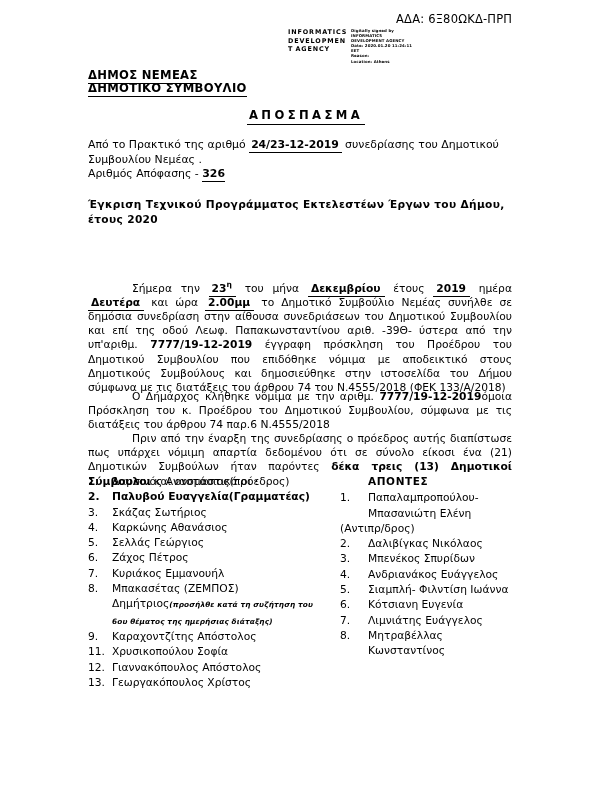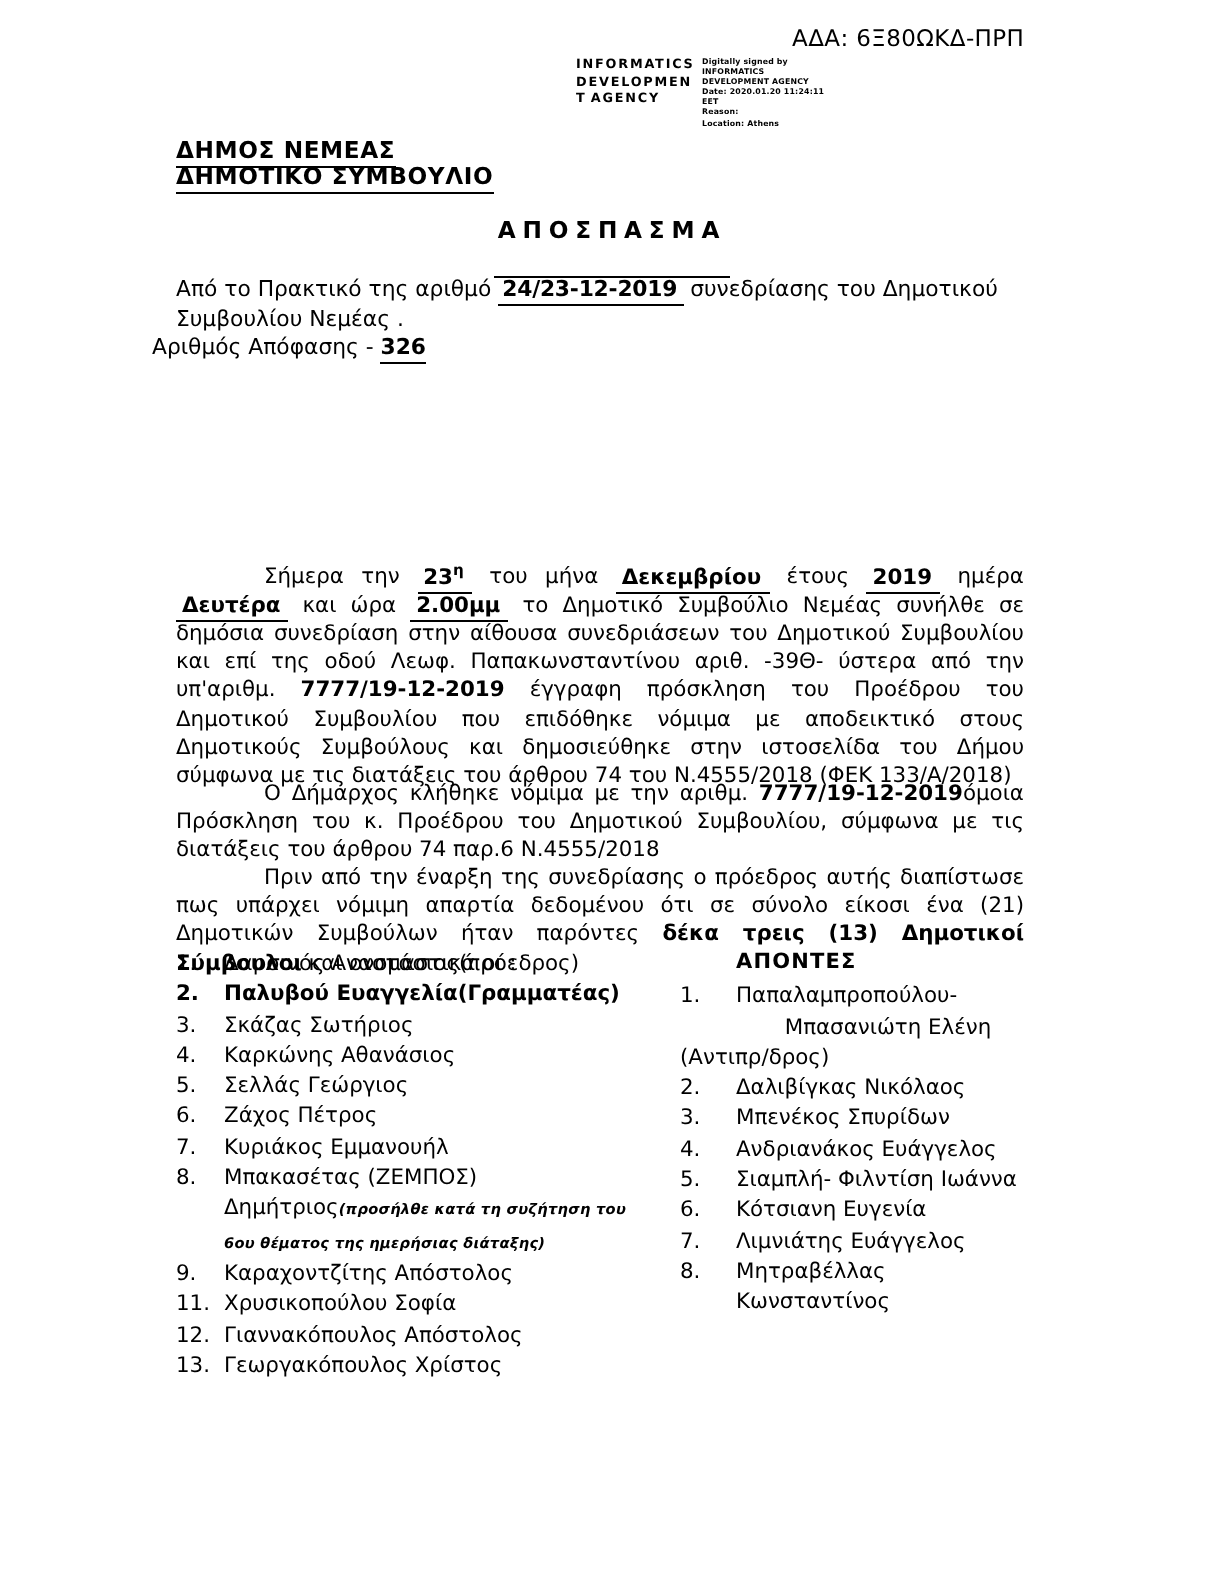--- a/index.html
+++ b/index.html
@@ -83,42 +83,42 @@
     top: 108px;
     left: 0;
     width: 612px;
     text-align: center;
     font-size: 11.6px;
     font-weight: 700;
     letter-spacing: 3.4px;
   }
   .apospasma span {
     border-bottom: 1.5px solid #000;
-    padding: 0 2px 16px 2px;
+    padding: 0 2px 2px 2px;
   }
 
   
   .intro {
     position: absolute;
     top: 138px;
     left: 88px;
     width: 420px;
     font-size: 10.9px;
     line-height: 14.6px;
   }
   .intro .u-bold {
     font-weight: 700;
     border-bottom: 1.4px solid #000;
     padding: 0 3px 1px 2px;
     letter-spacing: -0.1px;
   }
   .decnum {
     position: absolute;
     top: 167px;
-    left: 76px;
+    left: 88px;
     font-size: 10.9px;
   }
   .decnum .u-bold {
     font-weight: 700;
     border-bottom: 1.4px solid #000;
     padding-bottom: 1px;
   }
 
   .subject {
     position: absolute;
@@ -200,21 +200,21 @@
   }
   ol.names li.bold, ol.names li.bold .num { font-weight: 700; }
   .col-right ol.names li { padding-left: 28px; }
   .col-right ol.names li .num { width: 24px; }
   .inline-note {
     font-size: 7.3px;
     font-weight: 700;
     font-style: italic;
     letter-spacing: 0.15px;
   }
-  .sub-line { display: block; padding-left: 0px; text-align: center; }
+  .sub-line { display: block; padding-left: 0px; }
   .sub-line2 { display: block; padding-left: 0px; margin-left: -28px; }
 </style>
 </head>
 <body>
 
 <div class="page">
 
   <div class="topband">
     <div class="ada">ΑΔΑ: 6Ξ80ΩΚΔ-ΠΡΠ</div>
 
@@ -250,20 +250,21 @@
   <div class="intro">
     <span>Από το Πρακτικό της αριθμό</span>
     <span class="u-bold">24/23-12-2019</span>
     <span>συνεδρίασης του Δημοτικού Συμβουλίου Νεμέας .</span>
   </div>
 
   <div class="decnum">
     <span>Αριθμός  Απόφασης - </span><span class="u-bold">326</span>
   </div>
 
+  <div class="subject">Έγκριση  Τεχνικού  Προγράμματος  Εκτελεστέων  Έργων  του  Δήμου,  έτους 2020</div>
 
   <div class="body-block" id="para1">
     <p class="ind">
       <span>Σήμερα    την</span>
       <span class="u-b"><span>23</span><span class="sup">η</span></span>
       <span>του μήνα</span>
       <span class="u-b">Δεκεμβρίου</span>
       <span>έτους</span>
       <span class="u-b">2019</span>
       <span>ημέρα</span>

